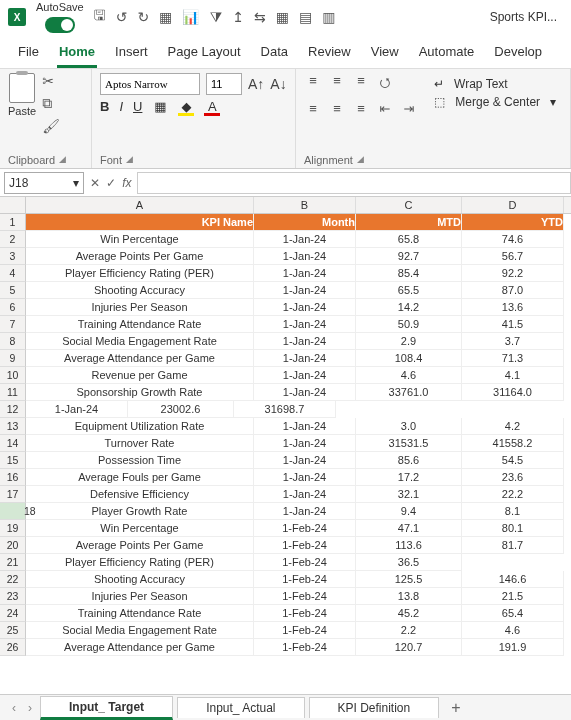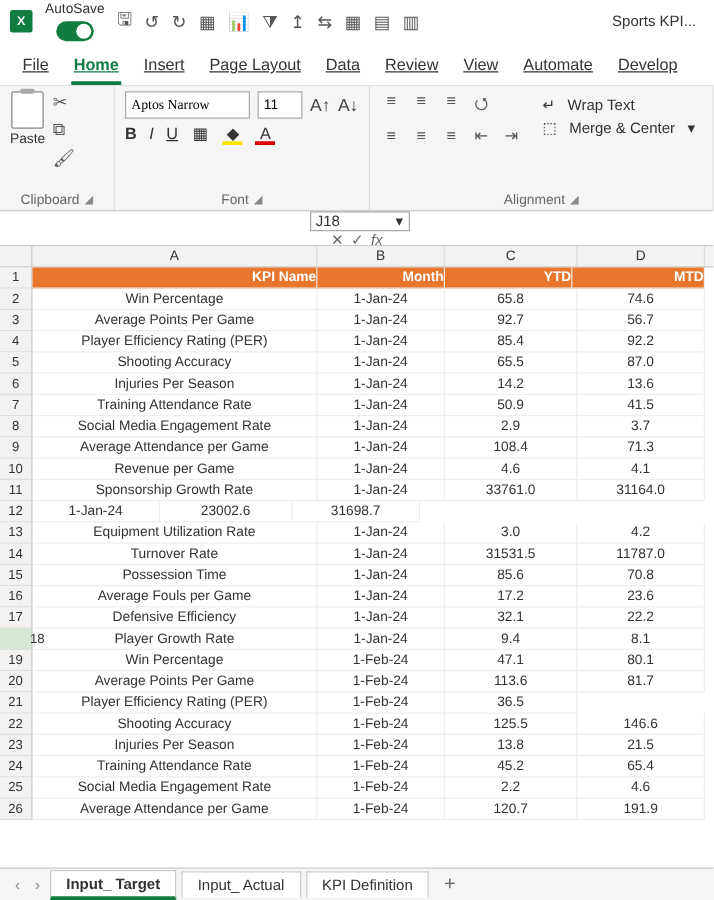--- a/index.html
+++ b/index.html
@@ -10,68 +10,68 @@
 .titlebar .icon-box { width: 18px; height: 18px; background: #107c41; border-radius: 2px; display: flex; align-items: center; justify-content: center; color: #fff; font-size: 10px; font-weight: bold; }
 .autosave { display: flex; align-items: center; gap: 4px; font-size: 11px; flex-direction: column; }
 .toggle { width: 30px; height: 16px; background: #107c41; border-radius: 8px; position: relative; }
 .toggle::after { content: ""; position: absolute; right: 2px; top: 2px; width: 12px; height: 12px; background: #fff; border-radius: 50%; }
 .qat-icons { display: flex; gap: 10px; color: #555; font-size: 14px; align-items: center; }
 .qat-icons span { cursor: default; }
 .filename { margin-left: auto; margin-right: 6px; font-size: 12px; }
 
 
 .ribbon-tabs { display: flex; gap: 16px; padding: 4px 16px 0; border-bottom: 1px solid #ddd; font-size: 13px; }
-.ribbon-tabs .tab { padding: 6px 2px; cursor: pointer; text-decoration: underline; }
+.ribbon-tabs .tab { padding: 6px 2px; cursor: pointer; }
 .ribbon-tabs .tab.active { border-bottom: 3px solid #107c41; color: #107c41; font-weight: 600; }
 
 
 .ribbon { display: flex; height: 100px; border-bottom: 1px solid #ccc; background: #f5f5f5; }
 .group { border-right: 1px solid #ddd; padding: 4px 8px 2px; display: flex; flex-direction: column; justify-content: space-between; }
-.group-label { font-size: 11px; color: #666; text-align: center; padding-top: 2px; display: flex; justify-content: center; gap: 4px; }
+.group-label { font-size: 11px; color: #666; text-align: center; padding-top: 2px; display: flex; gap: 4px; }
 .paste-block { display: flex; gap: 6px; align-items: flex-start; }
 .paste-btn { display: flex; flex-direction: column; align-items: center; gap: 2px; font-size: 11px; }
 .clipboard-icon { width: 26px; height: 30px; border: 1px solid #888; border-radius: 2px; position: relative; background: #fff; }
 .clipboard-icon::before { content:""; position:absolute; top:-3px; left:6px; width:12px; height:4px; background:#aaa; border-radius:2px; }
 .mini-col { display: flex; flex-direction: column; gap: 6px; font-size: 14px; color: #555; }
 .font-row1 { display: flex; gap: 6px; align-items: center; }
 .font-select { width: 100px; height: 22px; font-size: 11px; border: 1px solid #aaa; background: #fff; padding: 0 4px; font-family: Liberation Serif, serif; }
 .size-select { width: 36px; height: 22px; font-size: 11px; border: 1px solid #aaa; background: #fff; padding: 0 4px; }
 .aicon { font-size: 14px; color: #444; }
 .font-row2 { display: flex; gap: 10px; align-items: center; padding-top: 4px; font-size: 13px; }
 .uline { text-decoration: underline; }
 .border-icn, .fill-icn, .color-icn { display: inline-block; width: 16px; text-align: center; position: relative; }
 .fill-bar { position:absolute; bottom:-2px; left:0; width:100%; height:3px; background:#fce500; }
 .col-bar { position:absolute; bottom:-2px; left:0; width:100%; height:3px; background:#d00; }
 .align-row { display: flex; gap: 6px; font-size: 13px; color: #555; }
 .align-row span { width: 18px; text-align: center; }
 .merge-row { display: flex; gap: 10px; align-items: center; font-size: 12px; padding-top: 4px; }
 .dlg-launcher { font-size: 9px; color: #888; }
 
 
-.formula-bar { display: flex; align-items: center; height: 28px; border-bottom: 1px solid #ccc; flex-direction: column; }
+.formula-bar { display: flex; align-items: center; height: 28px; border-bottom: 1px solid #ccc; }
 .namebox { width: 80px; height: 22px; border: 1px solid #aaa; background: #fff; display: flex; align-items: center; padding: 0 4px; font-size: 12px; margin-left: 4px; justify-content: space-between; }
 .fx-icons { display: flex; gap: 6px; padding: 0 6px; color: #666; font-size: 12px; }
 .fx-input { flex: 1; border: 1px solid #ccc; height: 22px; background: #fff; }
 
 
 .grid { position: relative; }
 .col-headers { display: flex; border-bottom: 1px solid #ccc; background: #f3f2f1; font-size: 11px; }
 .rowhdr-gap { width: 26px; border-right: 1px solid #ccc; }
 .colhdr { border-right: 1px solid #ddd; text-align: center; padding: 2px 0; }
 .cA { width: 228px; } .cB { width: 102px; } .cC { width: 106px; } .cD { width: 102px; }
 .row { display: flex; }
 .row .rh { width: 26px; border-right: 1px solid #ccc; border-bottom: 1px solid #ddd; background: #f3f2f1; text-align: center; font-size: 10.5px; color: #333; line-height: 17px; height: 17px; }
 .row .cell { border-right: 1px solid #eee; border-bottom: 1px solid #eee; height: 17px; line-height: 17px; font-size: 11px; text-align: center; overflow: hidden; white-space: nowrap; }
 .row.header .cell { background: #e8762d; color: #fff; font-weight: bold; text-align: right; }
 .row.sel .rh { background: #d4e8d4; padding-left: 24px; }
 
 
 .sheetbar { position: absolute; bottom: 0; left: 0; right: 0; height: 26px; border-top: 1px solid #ccc; background: #f5f5f5; display: flex; align-items: center; gap: 4px; padding: 0 8px; font-size: 12px; }
 .sheetbar .nav { color: #888; padding: 0 4px; }
-.sheet-tab { padding: 3px 12px; border: 1px solid #ccc; border-bottom: none; background: #fff; cursor: pointer; }
+.sheet-tab { padding: 3px 28px; border: 1px solid #ccc; border-bottom: none; background: #fff; cursor: pointer; }
 .sheet-tab.active { background: #fff; border-bottom: 3px solid #107c41; font-weight: 600; }
 .add-sheet { padding: 0 8px; color: #666; font-size: 16px; }
 </style>
 </head>
 <body>
 
 <div class="titlebar">
   <div class="icon-box">X</div>
   <div class="autosave">
     <span>AutoSave</span>
@@ -202,22 +202,22 @@
     <div class="colhdr cA">A</div>
     <div class="colhdr cB">B</div>
     <div class="colhdr cC">C</div>
     <div class="colhdr cD">D</div>
   </div>
   <div id="rows">
       <div class="row header">
         <div class="rh">1</div>
         <div class="cell cA">KPI Name</div>
         <div class="cell cB">Month</div>
+        <div class="cell cC">MTD</div>
         <div class="cell cD">YTD</div>
-        <div class="cell cC">MTD</div>
       </div>
       <div class="row">
         <div class="rh">2</div>
         <div class="cell cA">Win Percentage</div>
         <div class="cell cB">1-Jan-24</div>
         <div class="cell cC">65.8</div>
         <div class="cell cD">74.6</div>
       </div>
       <div class="row">
         <div class="rh">3</div>
@@ -293,28 +293,28 @@
         <div class="cell cA">Equipment Utilization Rate</div>
         <div class="cell cB">1-Jan-24</div>
         <div class="cell cC">3.0</div>
         <div class="cell cD">4.2</div>
       </div>
       <div class="row">
         <div class="rh">14</div>
         <div class="cell cA">Turnover Rate</div>
         <div class="cell cB">1-Jan-24</div>
         <div class="cell cC">31531.5</div>
-        <div class="cell cD">11787.0</div>
+        <div class="cell cD">41558.2</div>
       </div>
       <div class="row">
         <div class="rh">15</div>
         <div class="cell cA">Possession Time</div>
         <div class="cell cB">1-Jan-24</div>
         <div class="cell cC">85.6</div>
-        <div class="cell cD">70.8</div>
+        <div class="cell cD">54.5</div>
       </div>
       <div class="row">
         <div class="rh">16</div>
         <div class="cell cA">Average Fouls per Game</div>
         <div class="cell cB">1-Jan-24</div>
         <div class="cell cC">17.2</div>
         <div class="cell cD">23.6</div>
       </div>
       <div class="row">
         <div class="rh">17</div>

